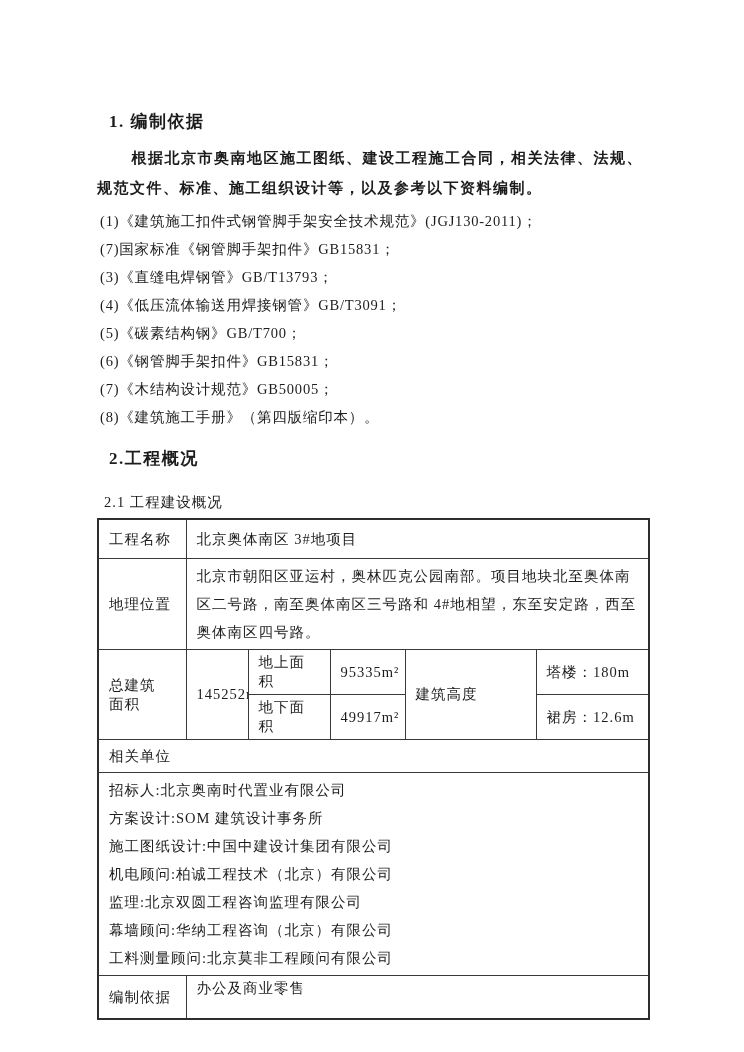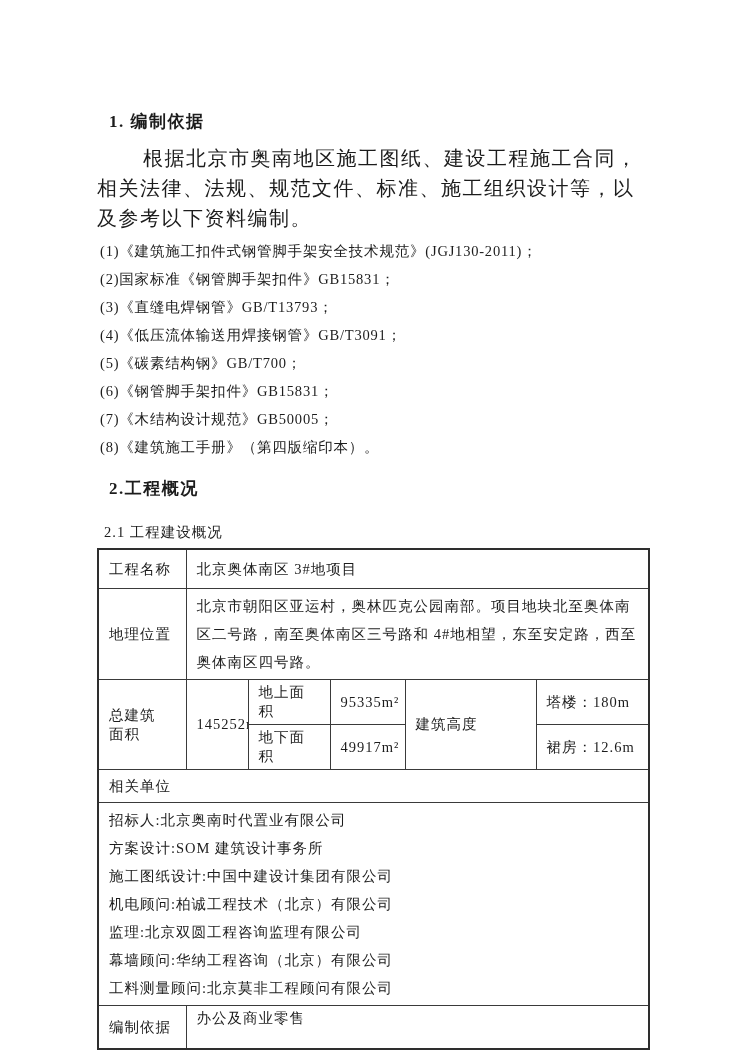--- a/index.html
+++ b/index.html
@@ -24,24 +24,25 @@
   .h-main {
     font-size: 17px;
     font-weight: bold;
     letter-spacing: 1.5px;
     margin: 0 0 0 12px;
     line-height: 24px;
   }
   .h-main.second { margin-top: 16px; }
   .intro {
     margin: 9px 0 0 0;
-    font-size: 20px;
+    font-size: 15px;
     line-height: 30px;
     text-indent: 2.3em;
     letter-spacing: 1.5px;
+    font-weight: bold;
   }
   .ref-list { margin-top: 4px; }
   .ref-item {
     font-size: 14.5px;
     line-height: 28px;
     letter-spacing: 0.8px;
     margin-left: 3px;
   }
   .subheading {
     font-size: 14.5px;
@@ -75,21 +76,21 @@
 
 <div class="page">
   <div class="content">
 
     <div class="h-main">1. 编制依据</div>
 
     <p class="intro">根据北京市奥南地区施工图纸、建设工程施工合同，相关法律、法规、规范文件、标准、施工组织设计等，以及参考以下资料编制。</p>
 
     <div class="ref-list">
       <div class="ref-item">(1)《建筑施工扣件式钢管脚手架安全技术规范》(JGJ130-2011)；</div>
-      <div class="ref-item">(2)国家标准《钢管脚手架扣件》GB15831；</div>
+      <div class="ref-item">(7)国家标准《钢管脚手架扣件》GB15831；</div>
       <div class="ref-item">(3)《直缝电焊钢管》GB/T13793；</div>
       <div class="ref-item">(4)《低压流体输送用焊接钢管》GB/T3091；</div>
       <div class="ref-item">(5)《碳素结构钢》GB/T700；</div>
       <div class="ref-item">(6)《钢管脚手架扣件》GB15831；</div>
       <div class="ref-item">(7)《木结构设计规范》GB50005；</div>
       <div class="ref-item">(8)《建筑施工手册》（第四版缩印本）。</div>
     </div>
 
     <div class="h-main second">2.工程概况</div>
 

